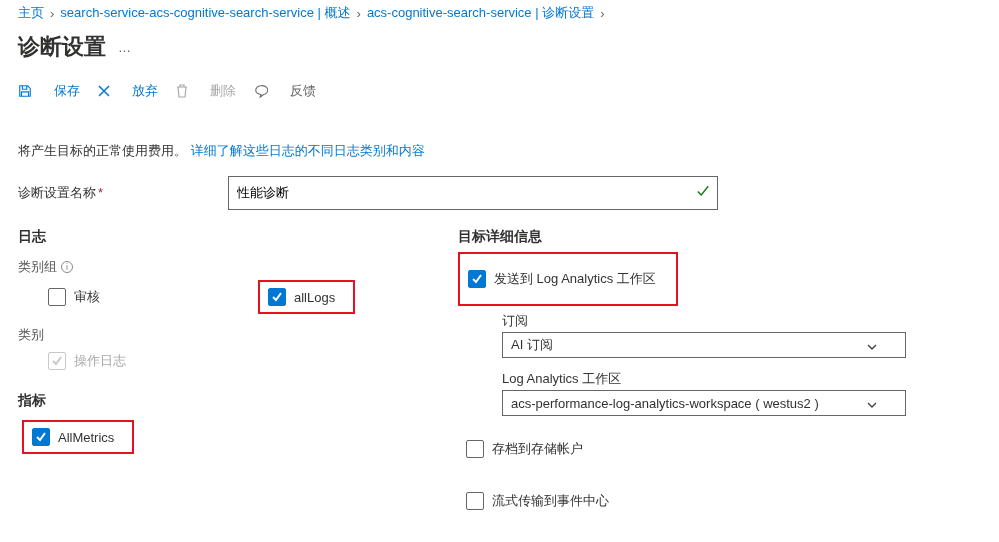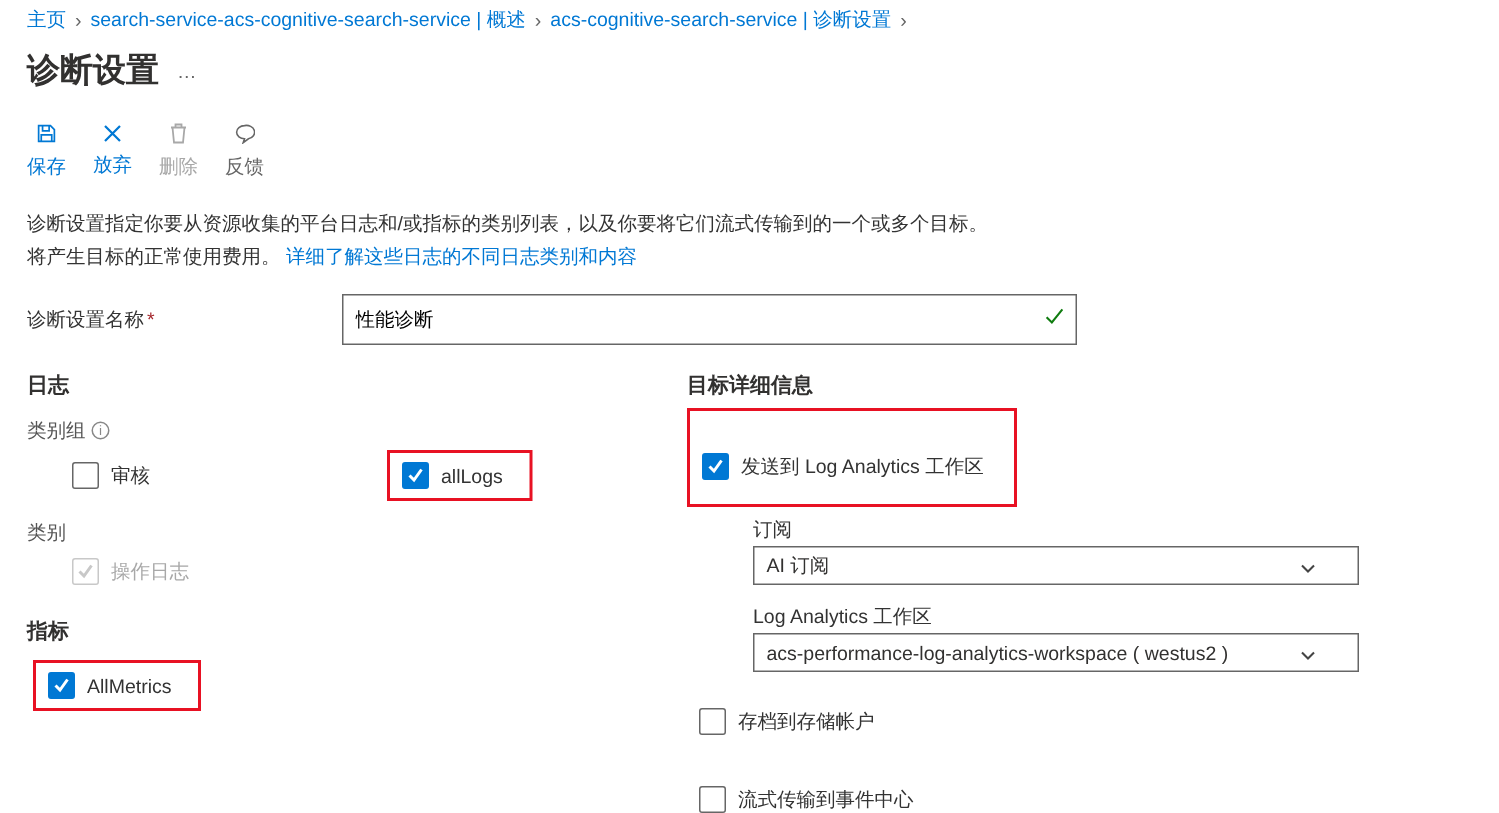--- a/index.html
+++ b/index.html
@@ -37,24 +37,23 @@
   .page-title-ellipsis { color: #666; letter-spacing: 2px; }
   .toolbar {
     display: flex;
     align-items: center;
     gap: 18px;
     padding: 6px 18px;
   }
   .toolbar-item {
     display: flex;
     align-items: center;
-    gap: 6px;
+    gap: 22px;
     font-size: 13px;
     color: #666;
-    flex-direction: column;
   }
   .toolbar-item.blue { color: #0078d4; }
   .toolbar-item.disabled { color: #a8a8a8; font-family: Liberation Serif, serif; }
   .toolbar-icon { display: inline-flex; }
   .desc-block {
     padding: 12px 18px 8px 18px;
     font-size: 13px;
     line-height: 1.7;
     color: #333;
   }
@@ -157,21 +156,21 @@
     background: #fff;
     border-color: #c8c8c8;
     color: #c8c8c8;
   }
   .cb svg { display: block; }
   .cb-label { font-size: 13px; color: #333; }
   .cb-label.disabled { color: #a8a8a8; }
   .dest-right .checkbox-wrap { margin: 8px 0; }
   .highlight-red-wide {
     border: 2px solid #e81123;
-    padding: 20px 20px 8px 8px;
+    padding: 8px 20px 8px 8px;
     display: inline-flex;
     margin-bottom: 6px;
   }
   .sub-field {
     margin-left: 44px;
     margin-bottom: 12px;
   }
   .sub-label {
     font-size: 13px;
     color: #333;
@@ -237,21 +236,21 @@
     <span class="toolbar-icon">
       <svg width="14" height="14" viewBox="0 0 16 16">
           <path fill="none" stroke="#666" stroke-width="1.2" d="M8 2a6 5 0 1 0 0 10l-1 3 4-3a6 5 0 0 0-3-10z"></path>
         </svg>
     </span>
     <span>反馈</span>
   </div>
 </div>
 
 <div class="desc-block">
-  <span>诊断设置指定你要从资源收集的平台日志和/或指标的类别列表，以及你要将它们流式传输到的一个或多个目标。</span><br>
+  <br>
   <span>将产生目标的正常使用费用。</span>
   <a href="#">详细了解这些日志的不同日志类别和内容</a>
 </div>
 
 <div class="form-row">
   <div class="form-label-col">
     <span>诊断设置名称</span><span class="required-star">*</span>
   </div>
   <div class="name-input-wrap">
     <input type="text" class="text-input" value="性能诊断" style="">

